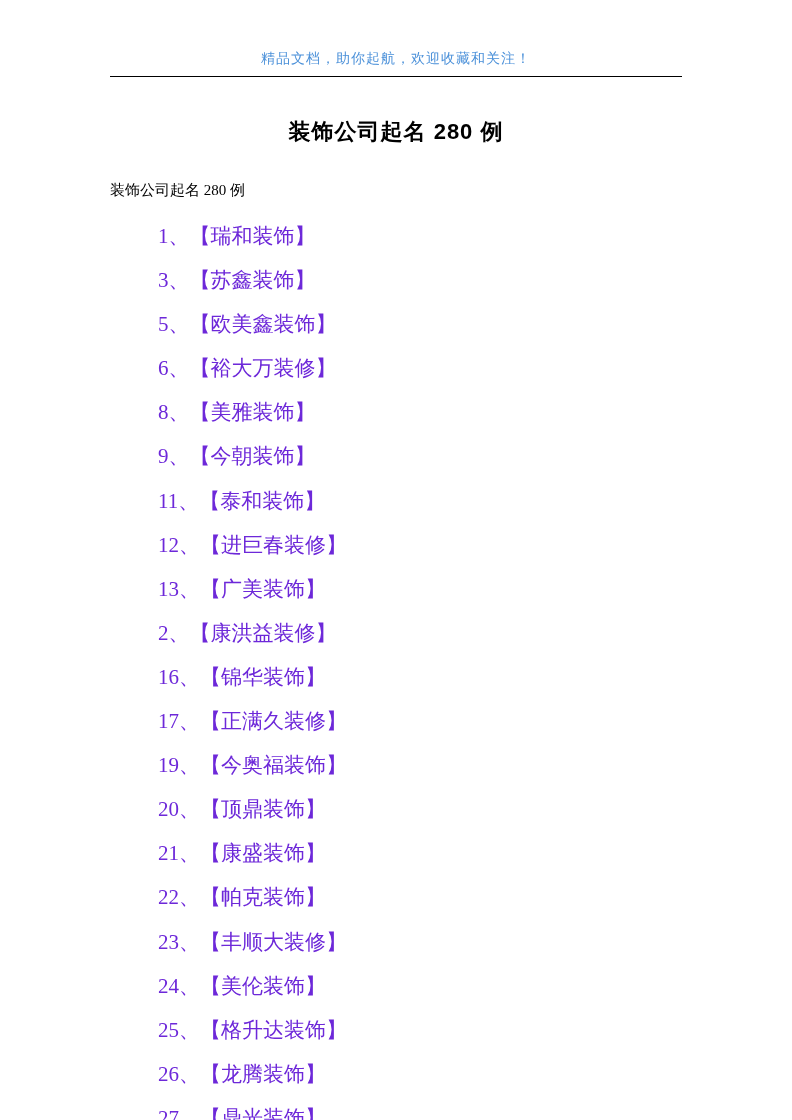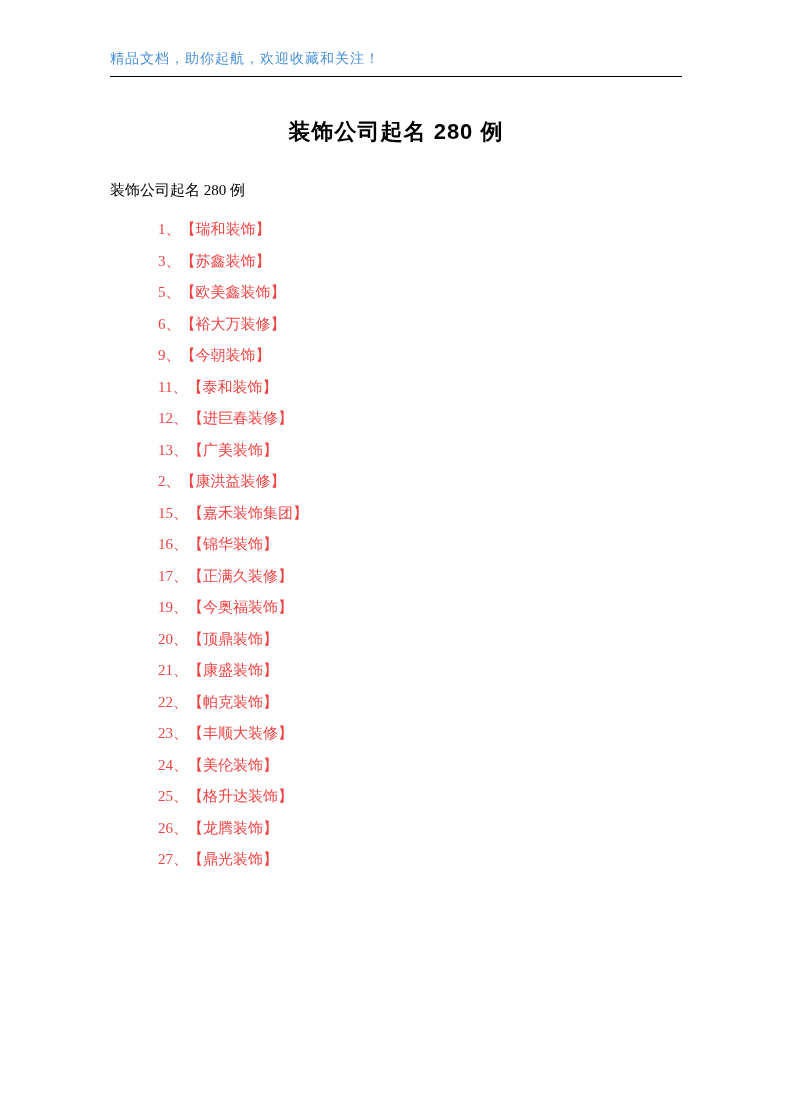--- a/index.html
+++ b/index.html
@@ -11,21 +11,21 @@
       width: 792px;
       height: 1120px;
       background: #ffffff;
       font-family: "SimSun", "宋体", serif;
       position: relative;
     }
     .page {
       padding: 50px 110px 60px 110px;
     }
     .header-note {
-      text-align: left;
+      text-align: center;
       color: #4a90d9;
       font-size: 14px;
       font-family: "SimSun", "宋体", serif;
       letter-spacing: 1px;
       padding-bottom: 8px;
     }
     .header-rule {
       border: none;
       border-top: 1px solid #000;
       margin-bottom: 40px;
@@ -42,45 +42,45 @@
       font-size: 15px;
       font-family: "SimSun", "宋体", serif;
       margin-bottom: 14px;
       margin-left: 0;
     }
     .list {
       list-style: none;
       margin-left: 48px;
     }
     .list-item {
-      font-size: 15px;
+      font-size: 21px;
       font-family: "SimSun", "宋体", serif;
       line-height: 2.1;
-      color: #ef4444;
+      color: #6d28d9;
     }
   </style>
 </head>
 <body>
 
 <div class="page">
   <div class="header-note">精品文档，助你起航，欢迎收藏和关注！</div>
   <hr class="header-rule">
   <h1 class="title">装饰公司起名 280 例</h1>
   <div class="intro">装饰公司起名 280 例</div>
   <ul class="list" id="item-list">
       <li class="list-item">1、【瑞和装饰】</li>
       <li class="list-item">3、【苏鑫装饰】</li>
       <li class="list-item">5、【欧美鑫装饰】</li>
       <li class="list-item">6、【裕大万装修】</li>
+      <li class="list-item">8、【美雅装饰】</li>
       <li class="list-item">9、【今朝装饰】</li>
       <li class="list-item">11、【泰和装饰】</li>
       <li class="list-item">12、【进巨春装修】</li>
       <li class="list-item">13、【广美装饰】</li>
       <li class="list-item">2、【康洪益装修】</li>
-      <li class="list-item">15、【嘉禾装饰集团】</li>
       <li class="list-item">16、【锦华装饰】</li>
       <li class="list-item">17、【正满久装修】</li>
       <li class="list-item">19、【今奥福装饰】</li>
       <li class="list-item">20、【顶鼎装饰】</li>
       <li class="list-item">21、【康盛装饰】</li>
       <li class="list-item">22、【帕克装饰】</li>
       <li class="list-item">23、【丰顺大装修】</li>
       <li class="list-item">24、【美伦装饰】</li>
       <li class="list-item">25、【格升达装饰】</li>
       <li class="list-item">26、【龙腾装饰】</li>

